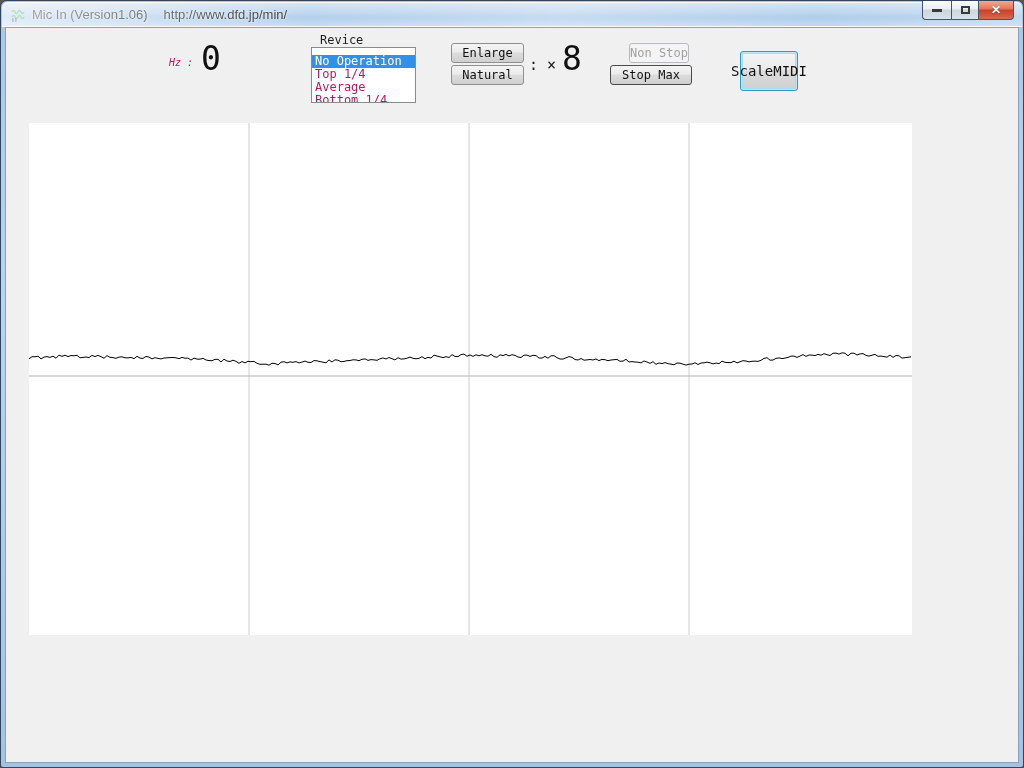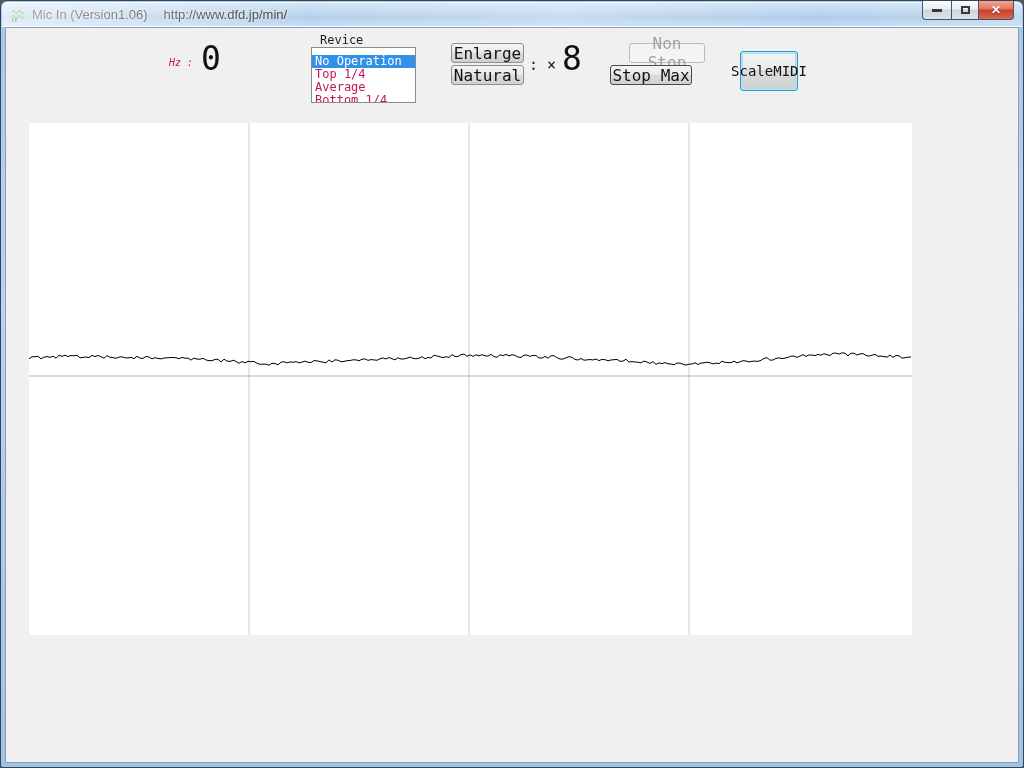--- a/index.html
+++ b/index.html
@@ -47,28 +47,28 @@
 
   .hz-label { position:absolute; left:163px; top:29px; font-size:10px; color:#be185d;font-style:italic; }
   .hz-value { position:absolute; left:195px; top:11px; font-size:33px; color:#111; }
 
   .revice-label { position:absolute; left:314px; top:5px; font-size:12px; color:#1c1c1c; }
   .listbox { position:absolute; left:305px; top:19px; width:105px; height:56px;
              background:#fff; border:1px solid #8b8b8b; padding-top:1px; overflow:hidden; }
   .lb-item { font-size:12px; line-height:13px; padding-left:3px; color:#be185d; white-space:nowrap; }
   .lb-item.selected { color:#fff;margin-top:6px; }
 
-  .btn { position:absolute; font-size:16px; color:#111; text-align:center;
+  .btn { position:absolute; font-size:12px; color:#111; text-align:center;
          border:1px solid #8e8f8f; border-radius:3px;
          background:linear-gradient(180deg,#f4f4f4 0%,#ebebeb 45%,#dddddd 50%,#cfcfcf 100%);
          display:flex; align-items:center; justify-content:center; cursor:default;
          font-family:"DejaVu Sans Mono","Liberation Mono",monospace; }
   .btn-enlarge { left:445px; top:15px; width:73px; height:20px; }
   .btn-natural { left:445px; top:37px; width:73px; height:20px;text-align:center; }
-  .btn-nonstop { left:623px; top:15px; width:76px; height:20px;
+  .btn-nonstop { left:623px; top:15px; width:60px; height:20px;
                  background:#f4f4f4; border-color:#b8bbbe; color:#a0a1a2; }
   .btn-stopmax { left:604px; top:37px; width:82px; height:20px; border-color:#4a4a4a; }
   .btn-scalemidi { left:734px; top:23px; width:58px; height:40px;
                    border:1px solid #2f9bc2; box-shadow:0 0 0 1px #bfe6f4 inset, 0 0 0 2px #a9dcf0 inset;
                    font-size:14px; line-height:16px; }
 
   .mult-sep { position:absolute; left:523px; top:28px; font-size:15px; color:#1c1c1c; }
   .mult-val { position:absolute; left:556px; top:11px; font-size:33px; color:#111; }
 
   

